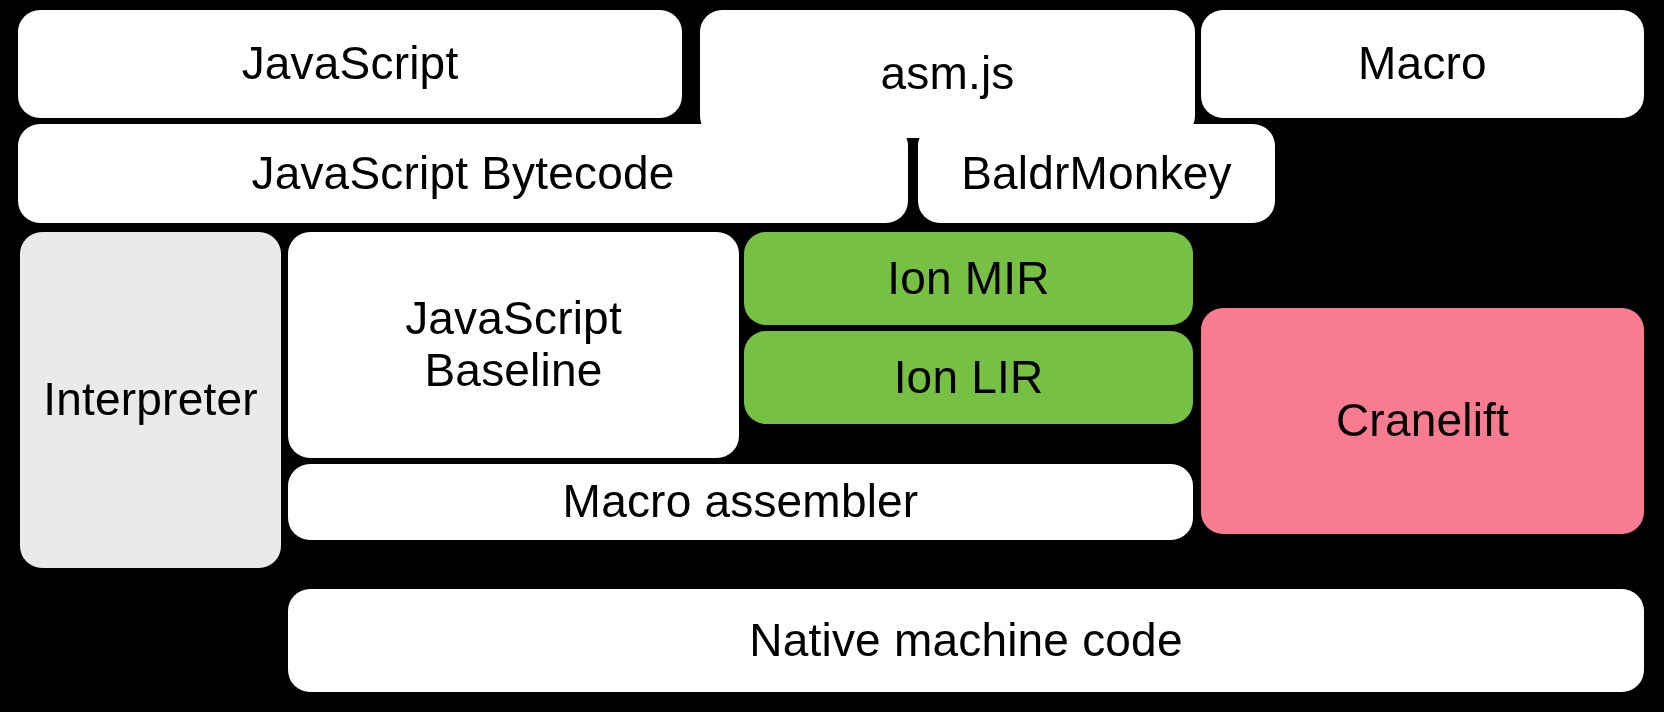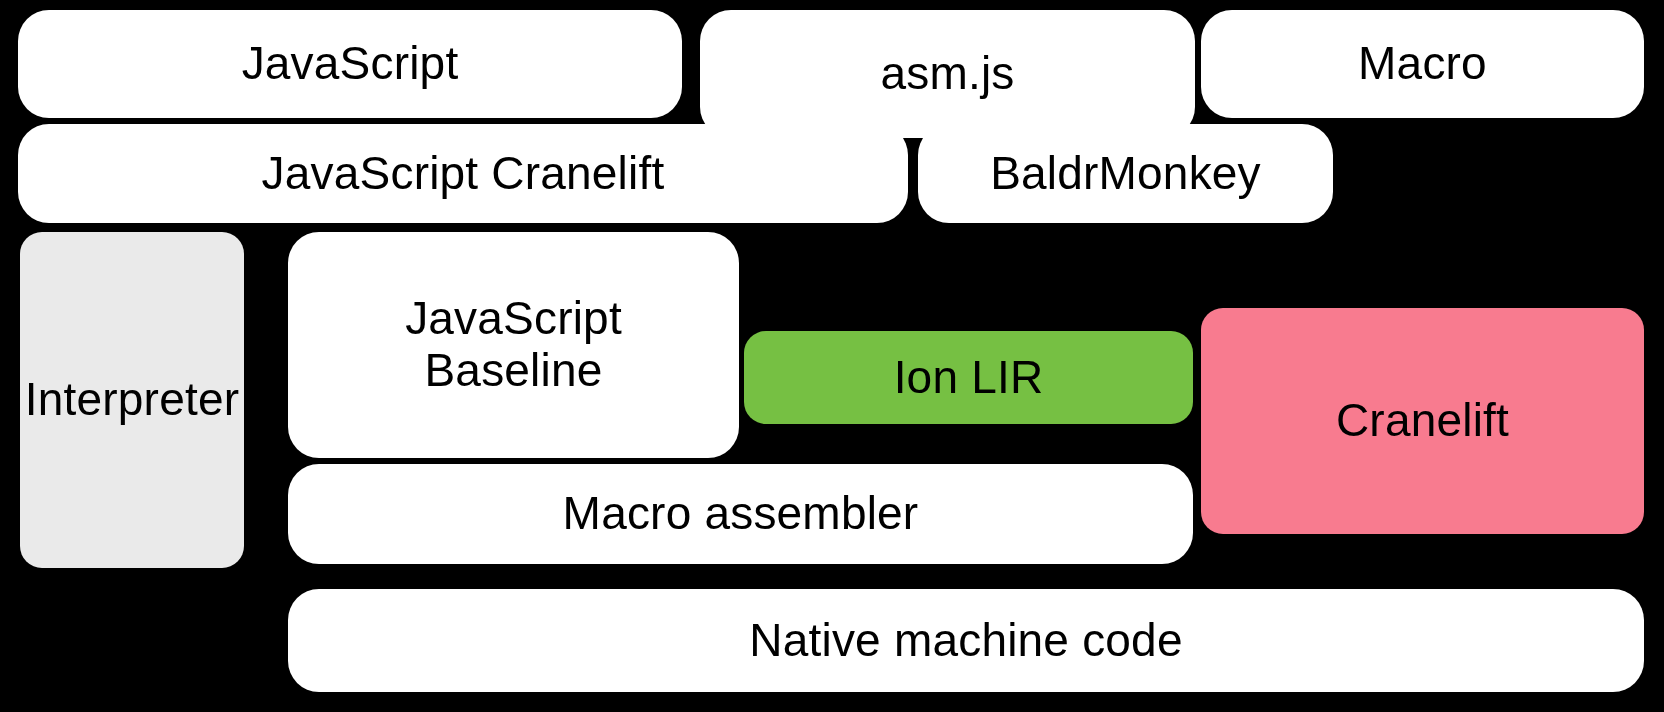--- a/index.html
+++ b/index.html
@@ -27,21 +27,21 @@
     text-align: center;
     color: #000000;
     font-size: 46px;
     line-height: 1.12;
     font-weight: 400;
     letter-spacing: 0.2px;
     white-space: pre-line;
     padding: 4px 10px;
     user-select: none;
   }
-  .fill-white  { background: #FFFFFF; border-radius: 31px; }
+  .fill-white  { background: #FFFFFF; }
   .fill-gray   { background: #EAEAEA; }
   .fill-green  { background: #76C043; }
   .fill-pink   { background: #F87B8F; }
 </style>
 </head>
 <body>
 
 <div id="stack-diagram">
 
   <div class="node fill-white" style="left:18px; top:10px; width:664px; height:108px;">
@@ -50,46 +50,49 @@
 
   <div class="node fill-white" style="left:700px; top:10px; width:495px; height:128px;">
     <span>asm.js</span>
   </div>
 
   <div class="node fill-white" style="left:1201px; top:10px; width:443px; height:108px;">
     <span>Macro</span>
   </div>
 
   <div class="node fill-white" style="left:18px; top:124px; width:890px; height:99px;">
-    <span>JavaScript Cranelift</span>
+    <span>JavaScript Bytecode</span>
   </div>
 
-  <div class="node fill-white" style="left:918px; top:124px; width:415px; height:99px;">
+  <div class="node fill-white" style="left:918px; top:124px; width:357px; height:99px;">
     <span>BaldrMonkey</span>
   </div>
 
-  <div class="node fill-gray" style="left:20px; top:232px; width:224px; height:336px;">
+  <div class="node fill-gray" style="left:20px; top:232px; width:261px; height:336px;">
     <span>Interpreter</span>
   </div>
 
   <div class="node fill-white" style="left:288px; top:232px; width:451px; height:226px;">
     <span>JavaScript
 Baseline</span>
   </div>
 
+  <div class="node fill-green" style="left:744px; top:232px; width:449px; height:93px;">
+    <span>Ion MIR</span>
+  </div>
 
   <div class="node fill-pink" style="left:1201px; top:308px; width:443px; height:226px;">
     <span>Cranelift</span>
   </div>
 
   <div class="node fill-green" style="left:744px; top:331px; width:449px; height:93px;">
     <span>Ion LIR</span>
   </div>
 
-  <div class="node fill-white" style="left:288px; top:464px; width:905px; height:100px;">
+  <div class="node fill-white" style="left:288px; top:464px; width:905px; height:76px;">
     <span>Macro assembler</span>
   </div>
 
   <div class="node fill-white" style="left:288px; top:574px; width:1356px; height:103px;margin-top:15px;">
     <span>Native machine code</span>
   </div>
 
 </div>
 
 </body></html>

